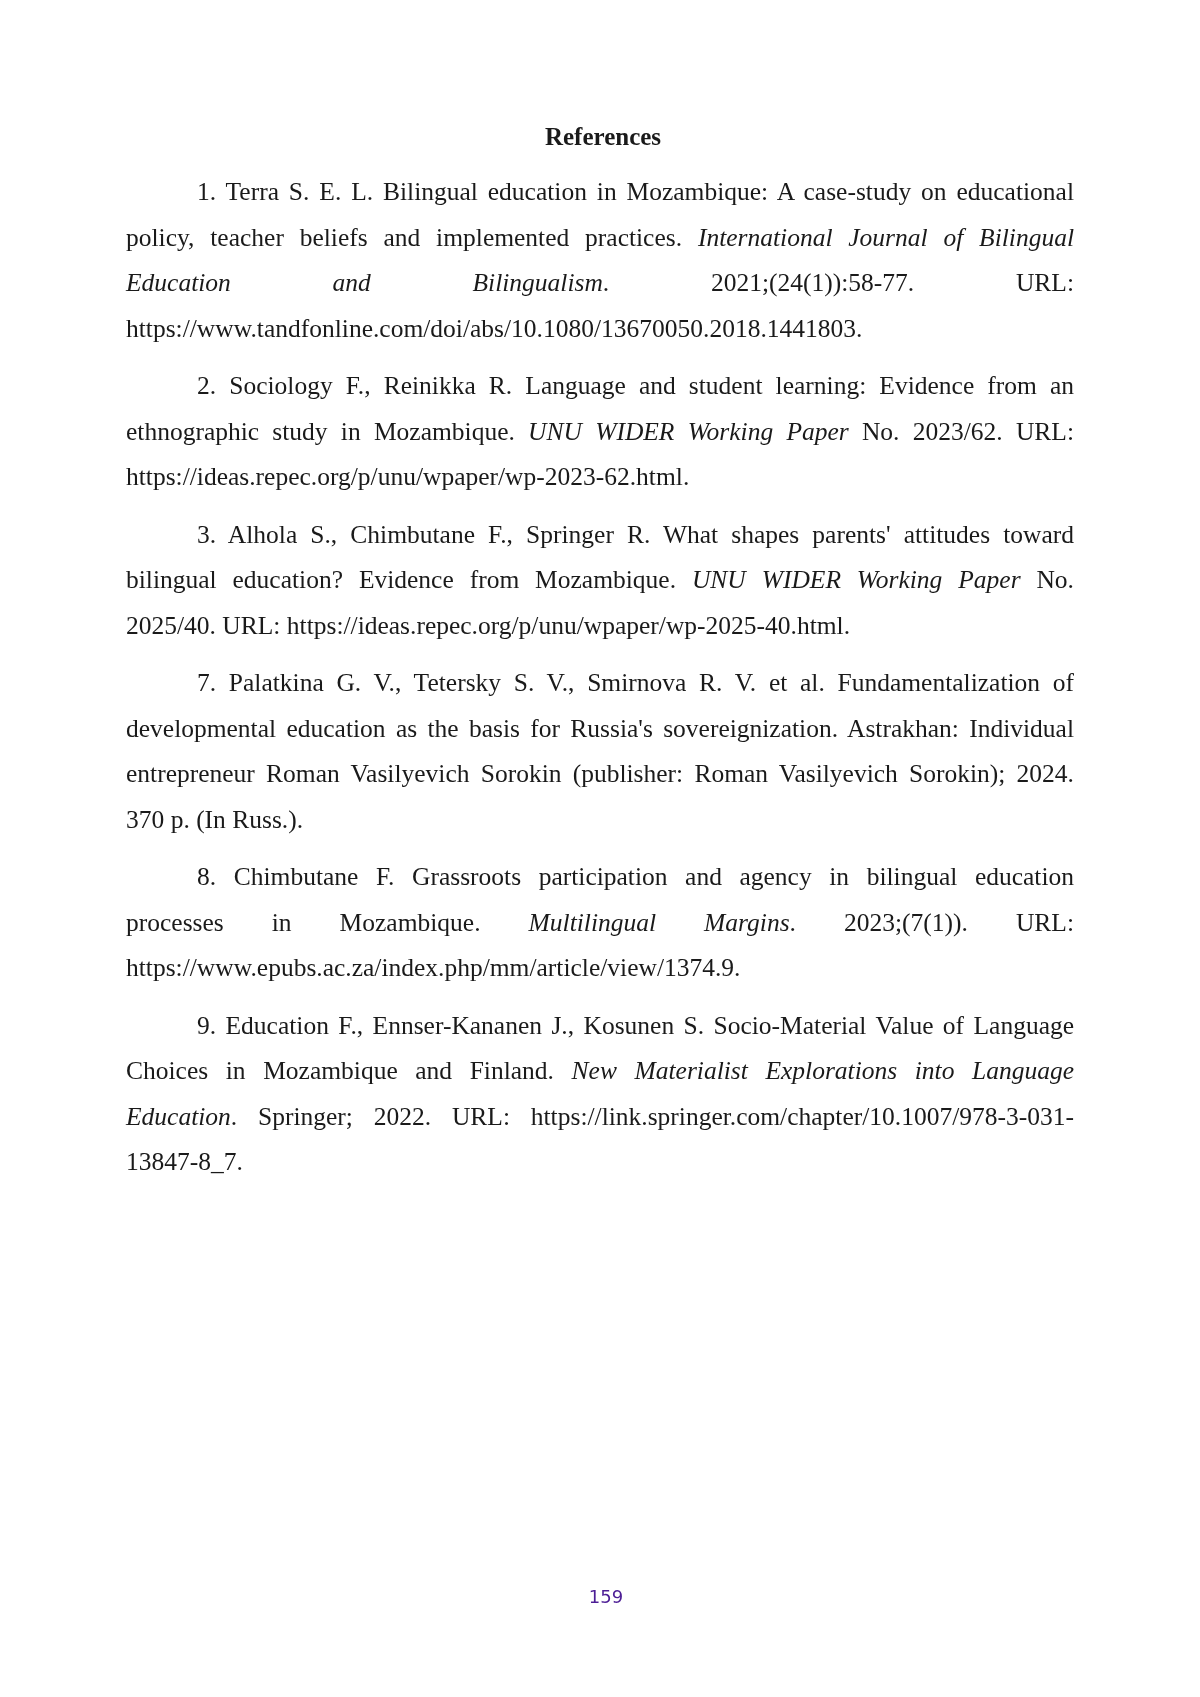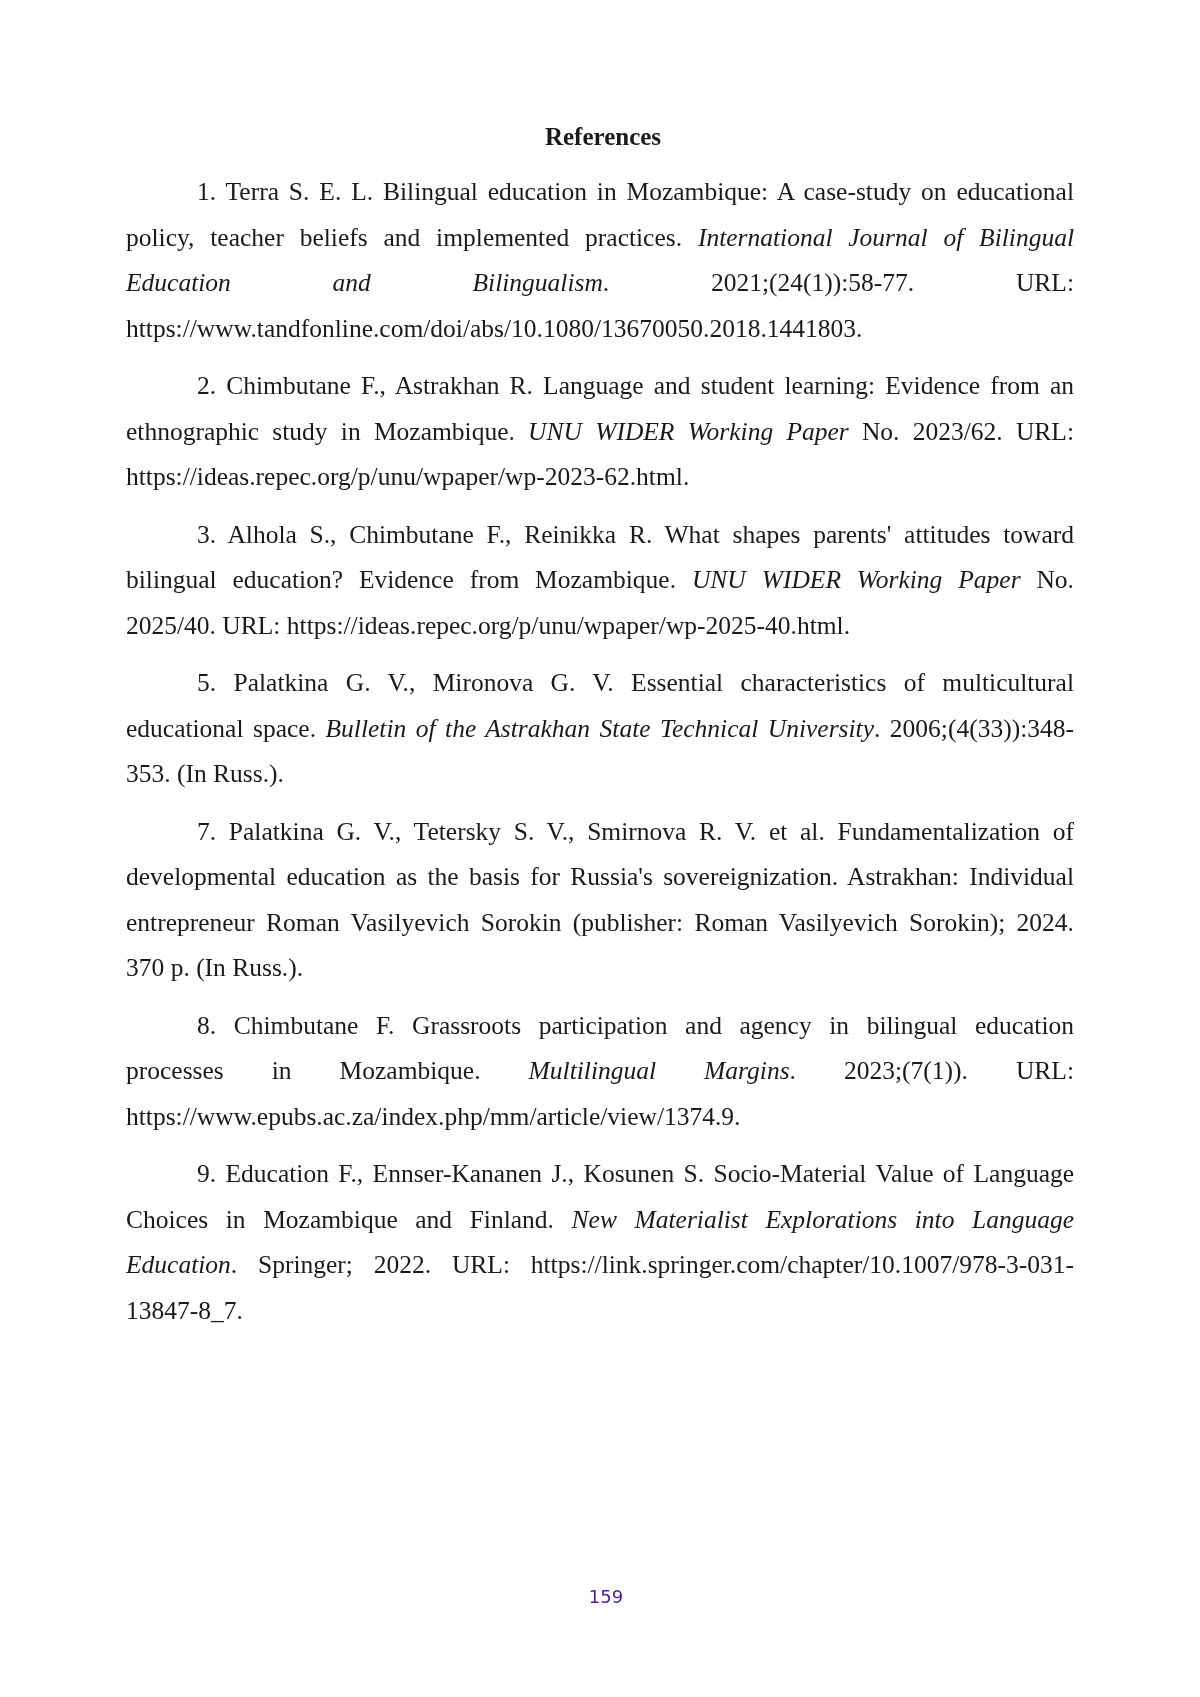--- a/index.html
+++ b/index.html
@@ -58,35 +58,29 @@
 
   <div id="ref-list">
     <p class="ref">
       <span>1.</span>
       <span>Terra S. E. L.</span>
       <span>Bilingual education in Mozambique: A case-study on educational policy, teacher beliefs and implemented practices.</span>
       <i>International Journal of Bilingual Education and Bilingualism</i><span>. 2021;(24(1)):58-77. URL: https://www.tandfonline.com/doi/abs/10.1080/13670050.2018.1441803.</span>
     </p>
     <p class="ref">
       <span>2.</span>
-      <span>Chimbutane F., Astrakhan R.</span>
+      <span>Sociology F., Reinikka R.</span>
       <span>Language and student learning: Evidence from an ethnographic study in Mozambique.</span>
       <i>UNU WIDER Working Paper</i><span> No. 2023/62. URL: https://ideas.repec.org/p/unu/wpaper/wp-2023-62.html.</span>
     </p>
     <p class="ref">
       <span>3.</span>
-      <span>Alhola S., Chimbutane F., Reinikka R.</span>
+      <span>Alhola S., Chimbutane F., Springer R.</span>
       <span>What shapes parents' attitudes toward bilingual education? Evidence from Mozambique.</span>
       <i>UNU WIDER Working Paper</i><span> No. 2025/40. URL: https://ideas.repec.org/p/unu/wpaper/wp-2025-40.html.</span>
-    </p>
-    <p class="ref">
-      <span>5.</span>
-      <span>Palatkina G. V., Mironova G. V.</span>
-      <span>Essential characteristics of multicultural educational space.</span>
-      <i>Bulletin of the Astrakhan State Technical University</i><span>. 2006;(4(33)):348-353. (In Russ.).</span>
     </p>
     <p class="ref">
       <span>7.</span>
       <span>Palatkina G. V., Tetersky S. V., Smirnova R. V. et al.</span>
       <span>Fundamentalization of developmental education as the basis for Russia's sovereignization. Astrakhan: Individual entrepreneur Roman Vasilyevich Sorokin (publisher: Roman Vasilyevich Sorokin); 2024. 370 p. (In Russ.).</span>
       <i></i><span></span>
     </p>
     <p class="ref">
       <span>8.</span>
       <span>Chimbutane F.</span>

